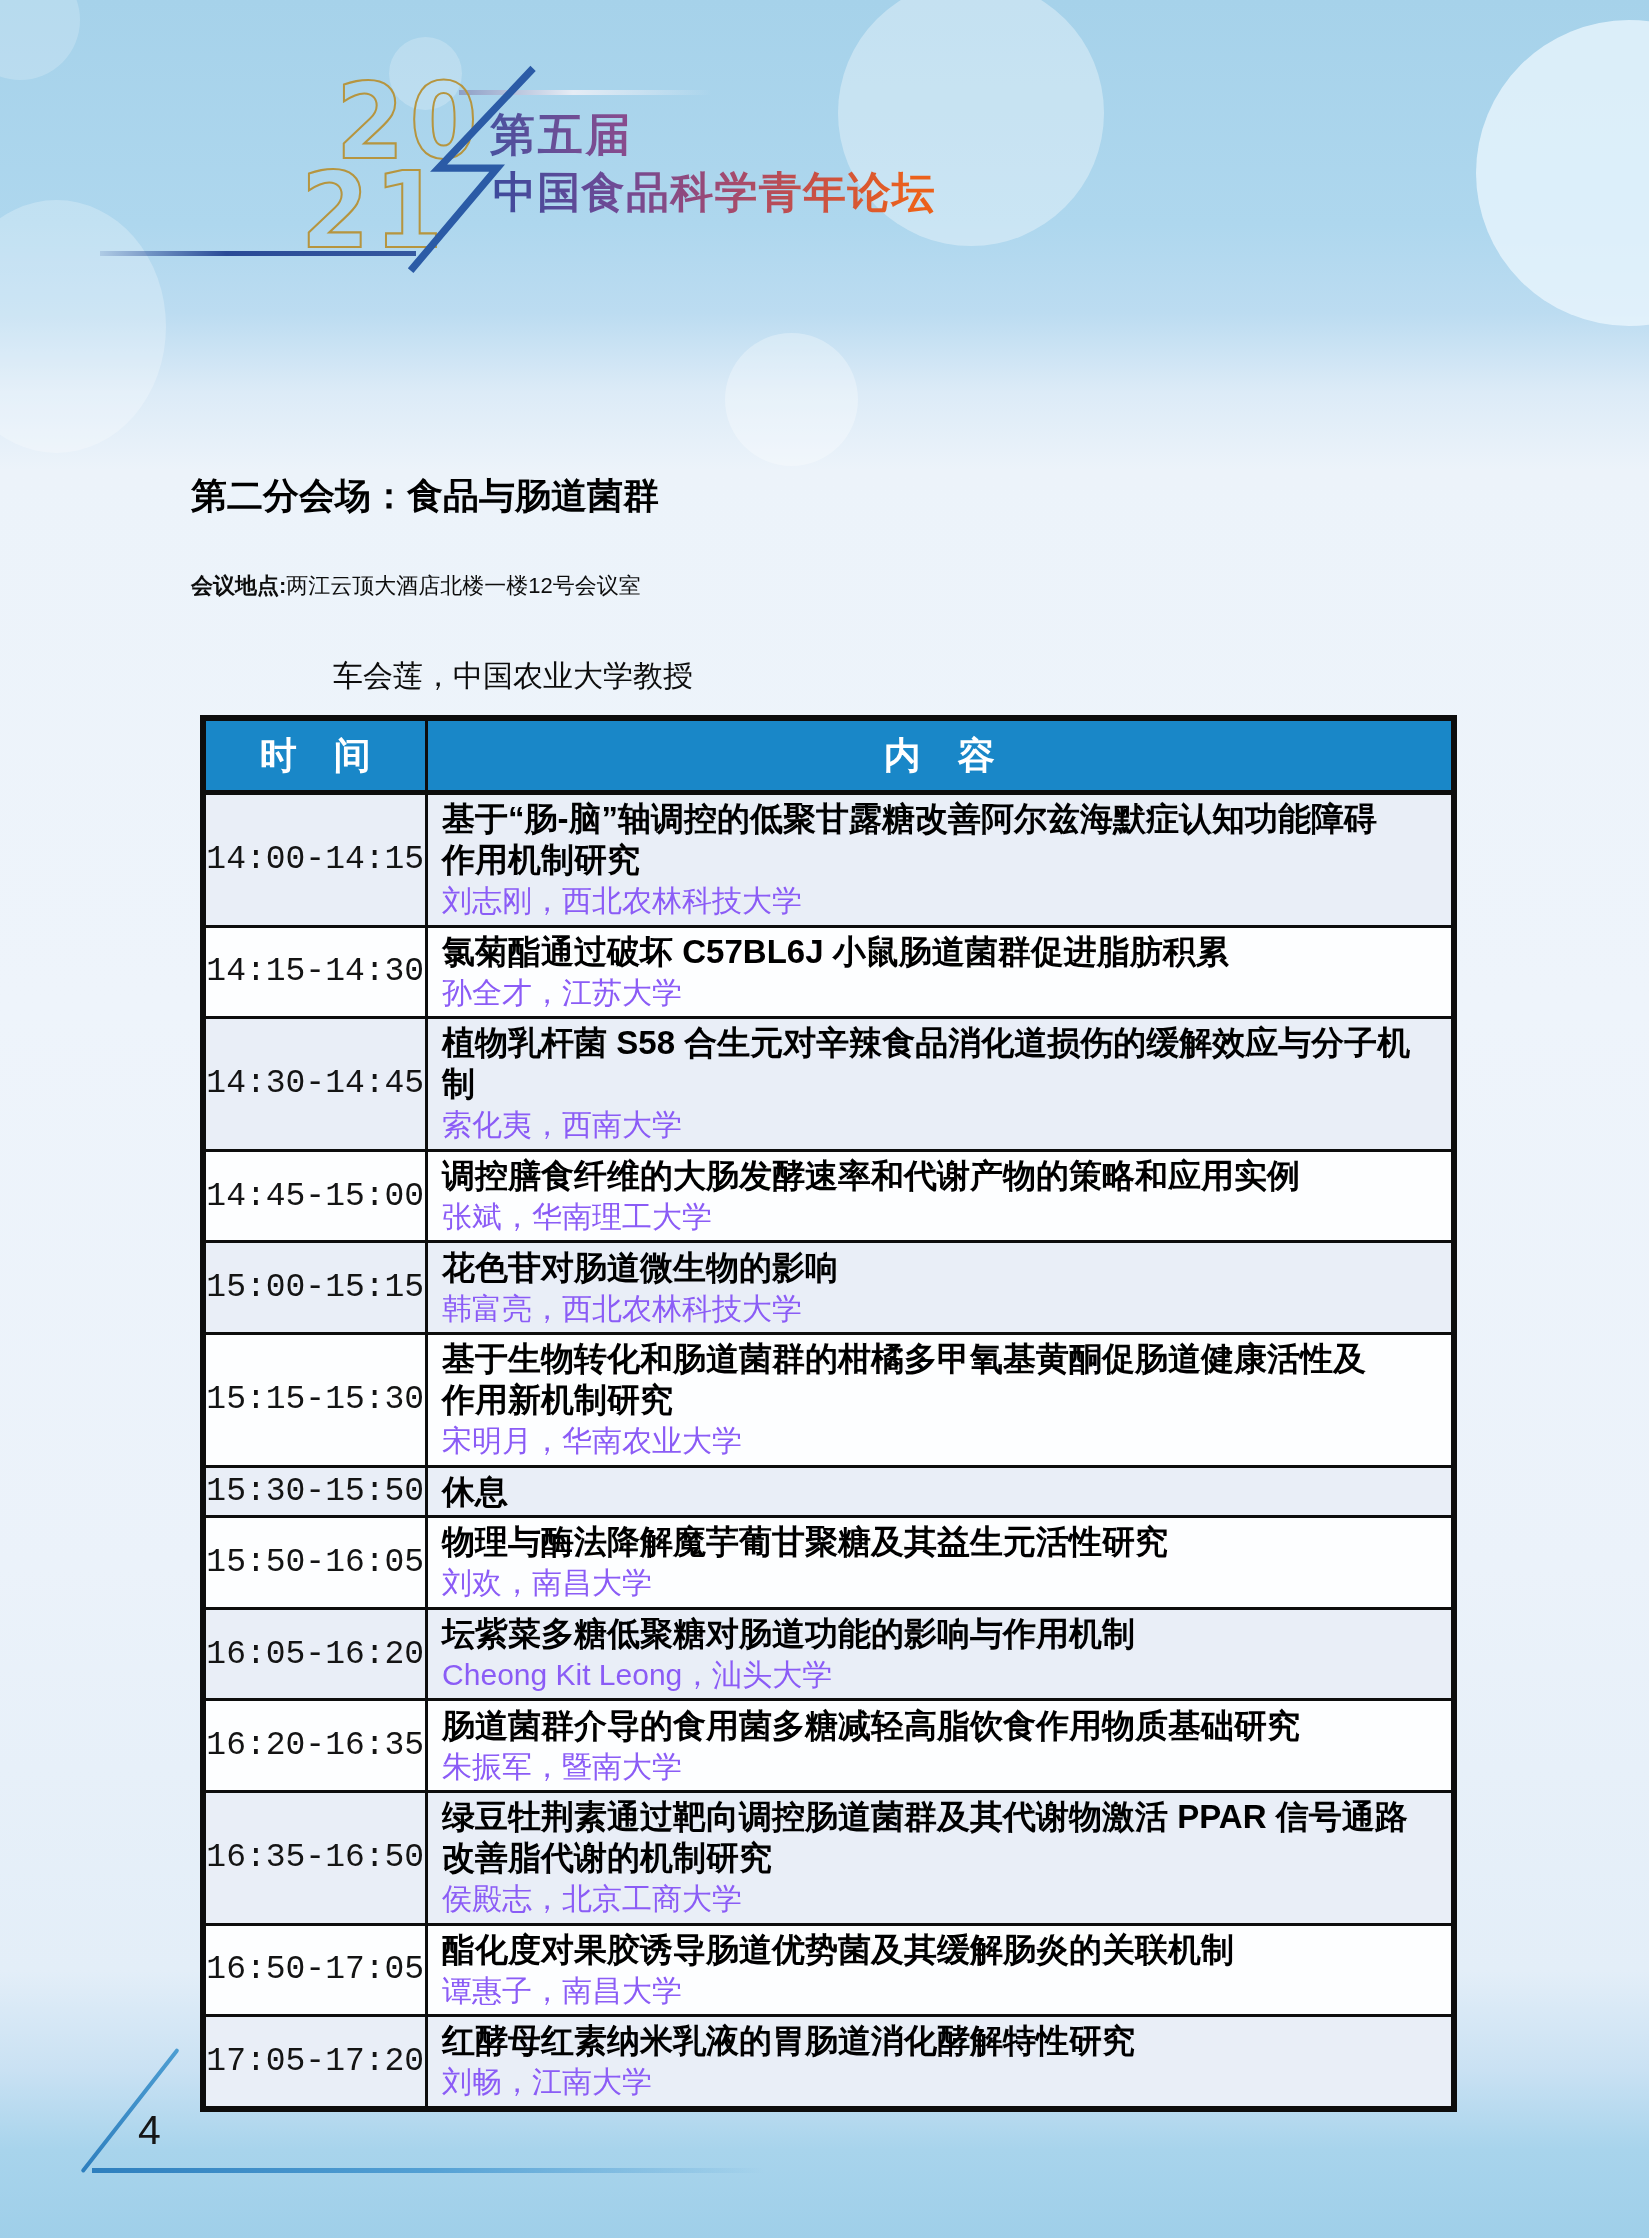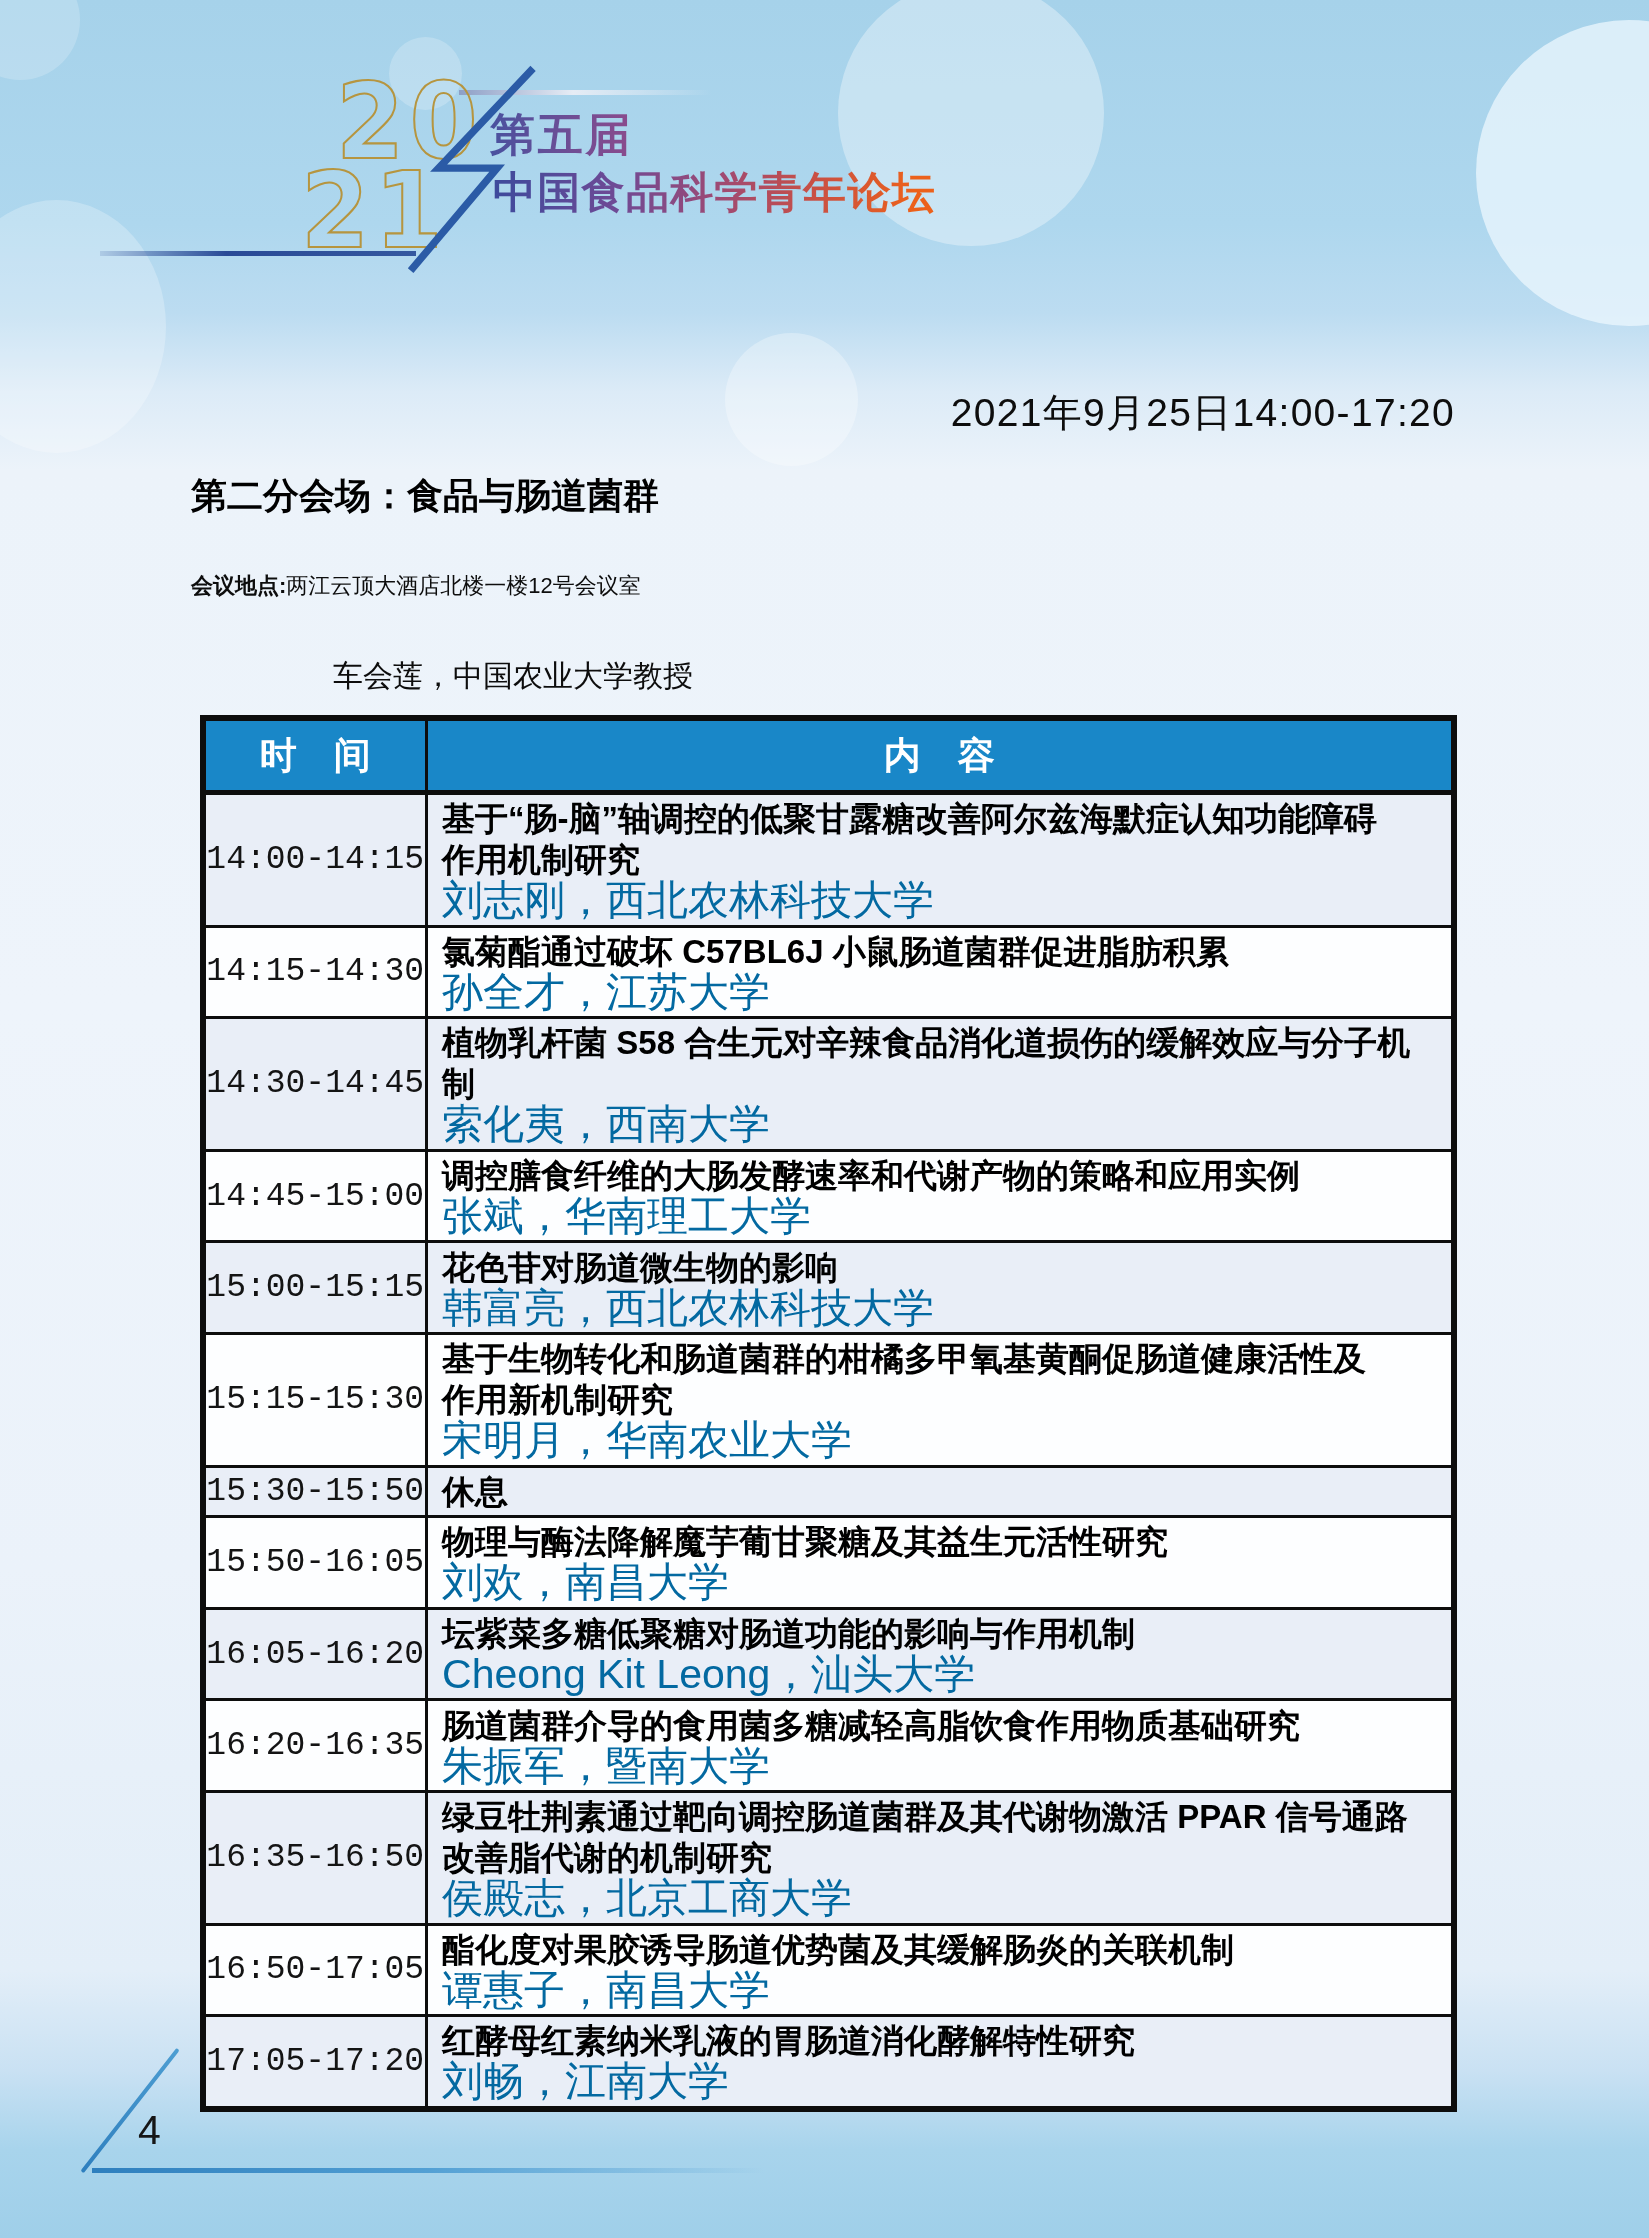--- a/index.html
+++ b/index.html
@@ -70,21 +70,21 @@
   .schedule th{
     background:#1987c8; color:#ffffff; font-size:37px; font-weight:bold;
     height:67px; border:3.3px solid #0d0d0d; border-bottom-width:5.3px; text-align:center;
   }
   .schedule td{border:3.3px solid #0d0d0d; vertical-align:middle; padding:3.3px 0;}
   .schedule td.time-cell{
     font-family:Liberation Mono, monospace; font-size:33px; text-align:center; color:#141414;
   }
   .schedule td.content-cell{padding:3.3px 27px 3.3px 14.6px;}
   .talk-title{font-weight:bold; font-size:33px; line-height:41px; white-space:pre-wrap; color:#000;}
-  .talk-speaker{font-size:41px; line-height:41px; color:#0369a1;}
+  .talk-speaker{font-size:30px; line-height:41px; color:#8b5cf6;}
   tr.shaded{background:#e9eef7;}
   tr.plain{background:#fdfeff;}
 
   
   .footer-hline{
     position:absolute; left:92px; top:2168px; width:672px; height:4.7px;
     background:linear-gradient(90deg,#2e7fbe,#53a0d4 50%,rgba(160,210,238,0) 100%);
   }
   .footer-dline{
     position:absolute; left:82px; top:2170px; width:156px; height:4px; border-radius:2px;
@@ -110,21 +110,20 @@
     <div class="logo-line-blue"></div>
     <div class="logo-year logo-20">20</div>
     <div class="logo-year logo-21">21</div>
     <svg class="logo-bolt" width="173" height="213" viewBox="0 0 260 320">
       <polyline points="212,8 70,158 158,158 28,312" fill="none" stroke="#2b5ba6" stroke-width="11"></polyline>
     </svg>
     <div class="grad-text logo-session">第五届</div>
     <div class="grad-text logo-forum">中国食品科学青年论坛</div>
   </div>
 
-  <div class="date-line">2021年9月25日14:00-17:20</div>
   <h1 class="session-title">第二分会场：食品与肠道菌群</h1>
   <div class="meta venue-line">
     <span class="label">会议地点:</span><span>两江云顶大酒店北楼一楼12号会议室</span>
   </div>
   <div class="host-line2">车会莲，中国农业大学教授</div>
 
   <table class="schedule">
     <colgroup>
         <col class="c-time">
         <col>

